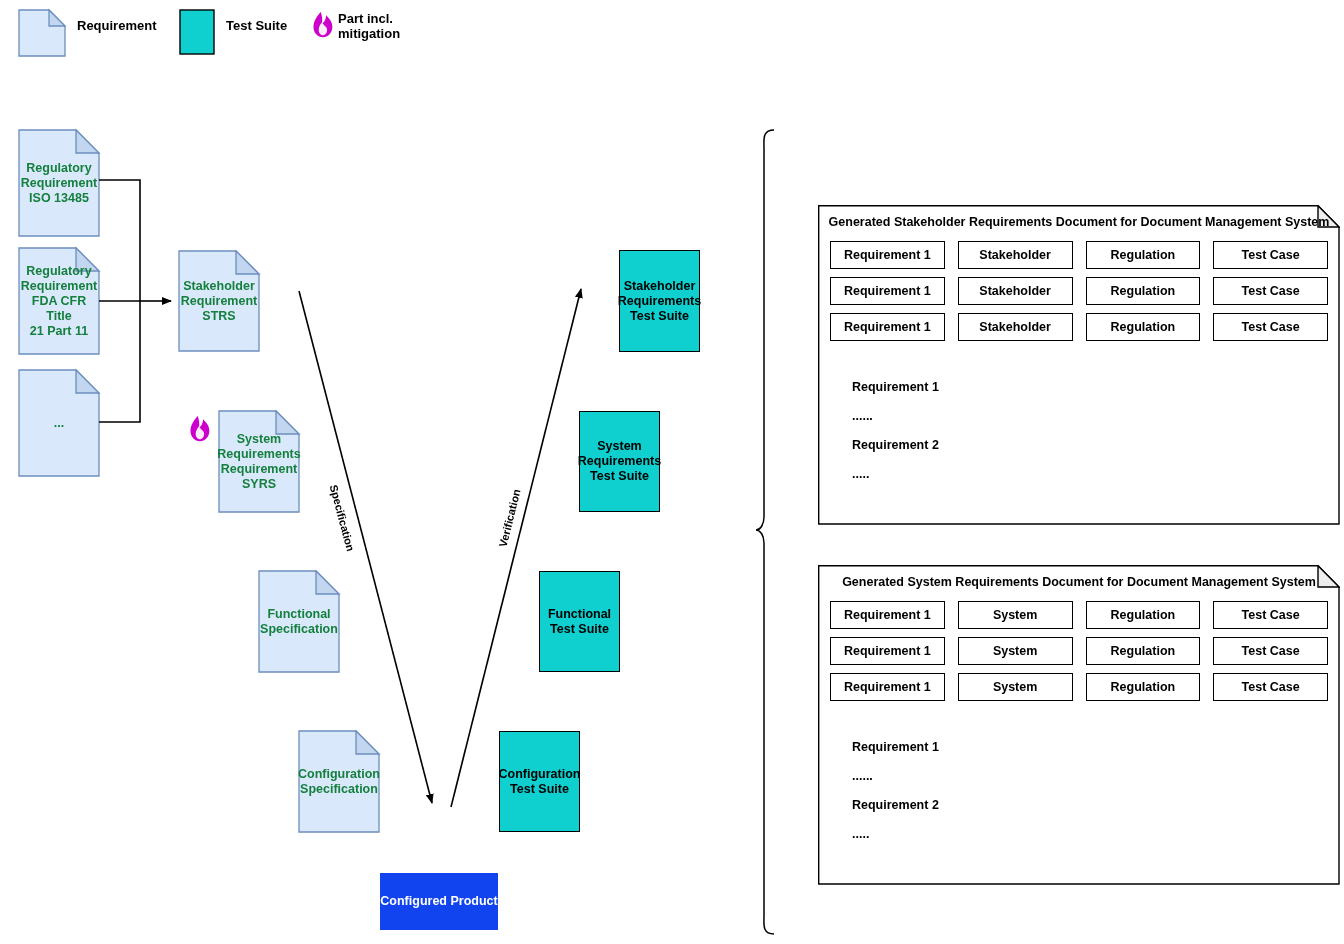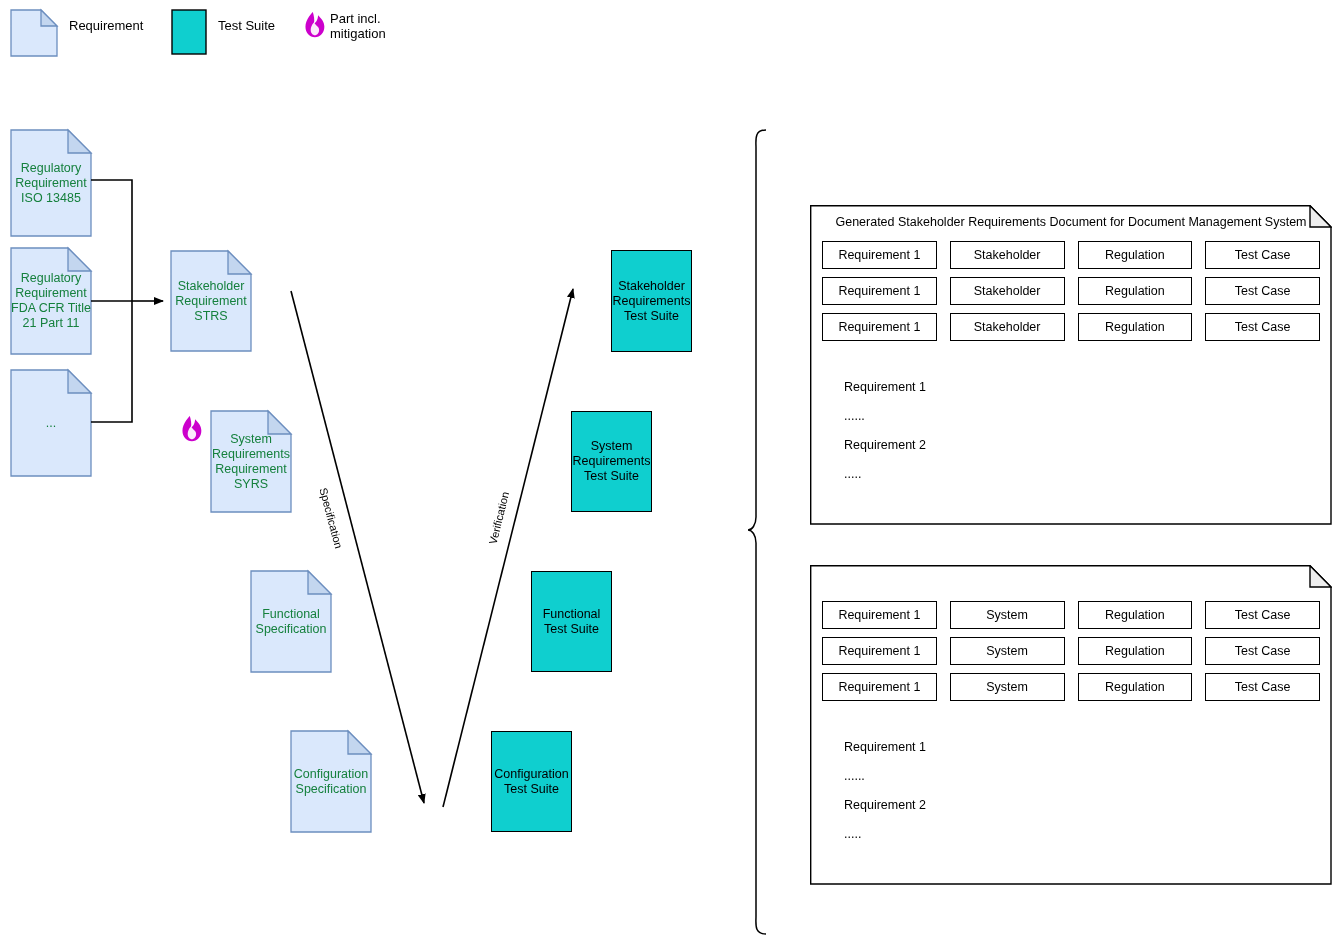--- a/index.html
+++ b/index.html
@@ -1,18 +1,18 @@
 <!DOCTYPE html>
 <html><head>
 <meta charset="utf-8">
 <style>
   html,body{margin:0;padding:0;background:#ffffff;}
   body{width:1344px;height:944px;position:relative;overflow:hidden;
        font-family:"Liberation Sans","DejaVu Sans",sans-serif;color:#000;}
-  .canvas{position:absolute;left:0;top:0;width:1296px;height:944px;}
+  .canvas{position:absolute;left:8px;top:0;width:1296px;height:944px;font-weight:bold;}
   svg.layer{position:absolute;left:0;top:0;width:1344px;height:944px;pointer-events:none;}
 
   
   .legend-item{position:absolute;display:flex;align-items:center;}
   .legend-label{font-size:13px;line-height:15px;color:#000;white-space:pre-line;margin-left:12px;}
 
   
   .doc-text{position:absolute;display:flex;align-items:center;justify-content:center;
             text-align:center;}
   .doc-text span{font-size:12.5px;line-height:15px;white-space:pre-line;color:#15803d;}
@@ -173,20 +173,23 @@
   </div>
   <div class="suite" style="left:531px;top:571px;width:81px;height:101px;background:#0FCFCF;">
     <span>Functional
 Test Suite</span>
   </div>
   <div class="suite" style="left:491px;top:731px;width:81px;height:101px;background:#0FCFCF;">
     <span>Configuration
 Test Suite</span>
   </div>
 
+  <div class="product" style="left:372px;top:873px;width:118px;height:57px;background:#1144EE;">
+    <span>Configured Product</span>
+  </div>
 
   <div class="edge-label" style="left:300px;top:512px;transform:rotate(75deg);">Specification</div>
   <div class="edge-label" style="left:472px;top:512px;transform:rotate(-76deg);">Verification</div>
 
   <div class="gendoc" style="left:810px;top:205px;width:522px;height:320px;">
     <svg style="position:absolute;left:0;top:0;width:522px;height:320px;">
       <path d="M0.7,0.7 L500,0.7 L521,22 L521,319 L0.7,319 Z" fill="#ffffff" stroke="#000" stroke-width="1.4"></path>
       <path d="M500,0.7 L521,22 L500,22 Z" fill="#EEEEEE" stroke="#000" stroke-width="1.4"></path>
     </svg>
     <div class="gendoc-title">Generated Stakeholder Requirements Document for Document Management System</div>
@@ -216,20 +219,21 @@
       <div>Requirement 2</div>
       <div>.....</div>
     </div>
   </div>
 
   <div class="gendoc" style="left:810px;top:565px;width:522px;height:320px;">
     <svg style="position:absolute;left:0;top:0;width:522px;height:320px;">
       <path d="M0.7,0.7 L500,0.7 L521,22 L521,319 L0.7,319 Z" fill="#ffffff" stroke="#000" stroke-width="1.4"></path>
       <path d="M500,0.7 L521,22 L500,22 Z" fill="#EEEEEE" stroke="#000" stroke-width="1.4"></path>
     </svg>
+    <div class="gendoc-title">Generated System Requirements Document for Document Management System</div>
     <div class="gendoc-rows">
       <div class="gendoc-row">
         <div class="cell">Requirement 1</div>
         <div class="cell">System</div>
         <div class="cell">Regulation</div>
         <div class="cell">Test Case</div>
       </div>
       <div class="gendoc-row">
         <div class="cell">Requirement 1</div>
         <div class="cell">System</div>

